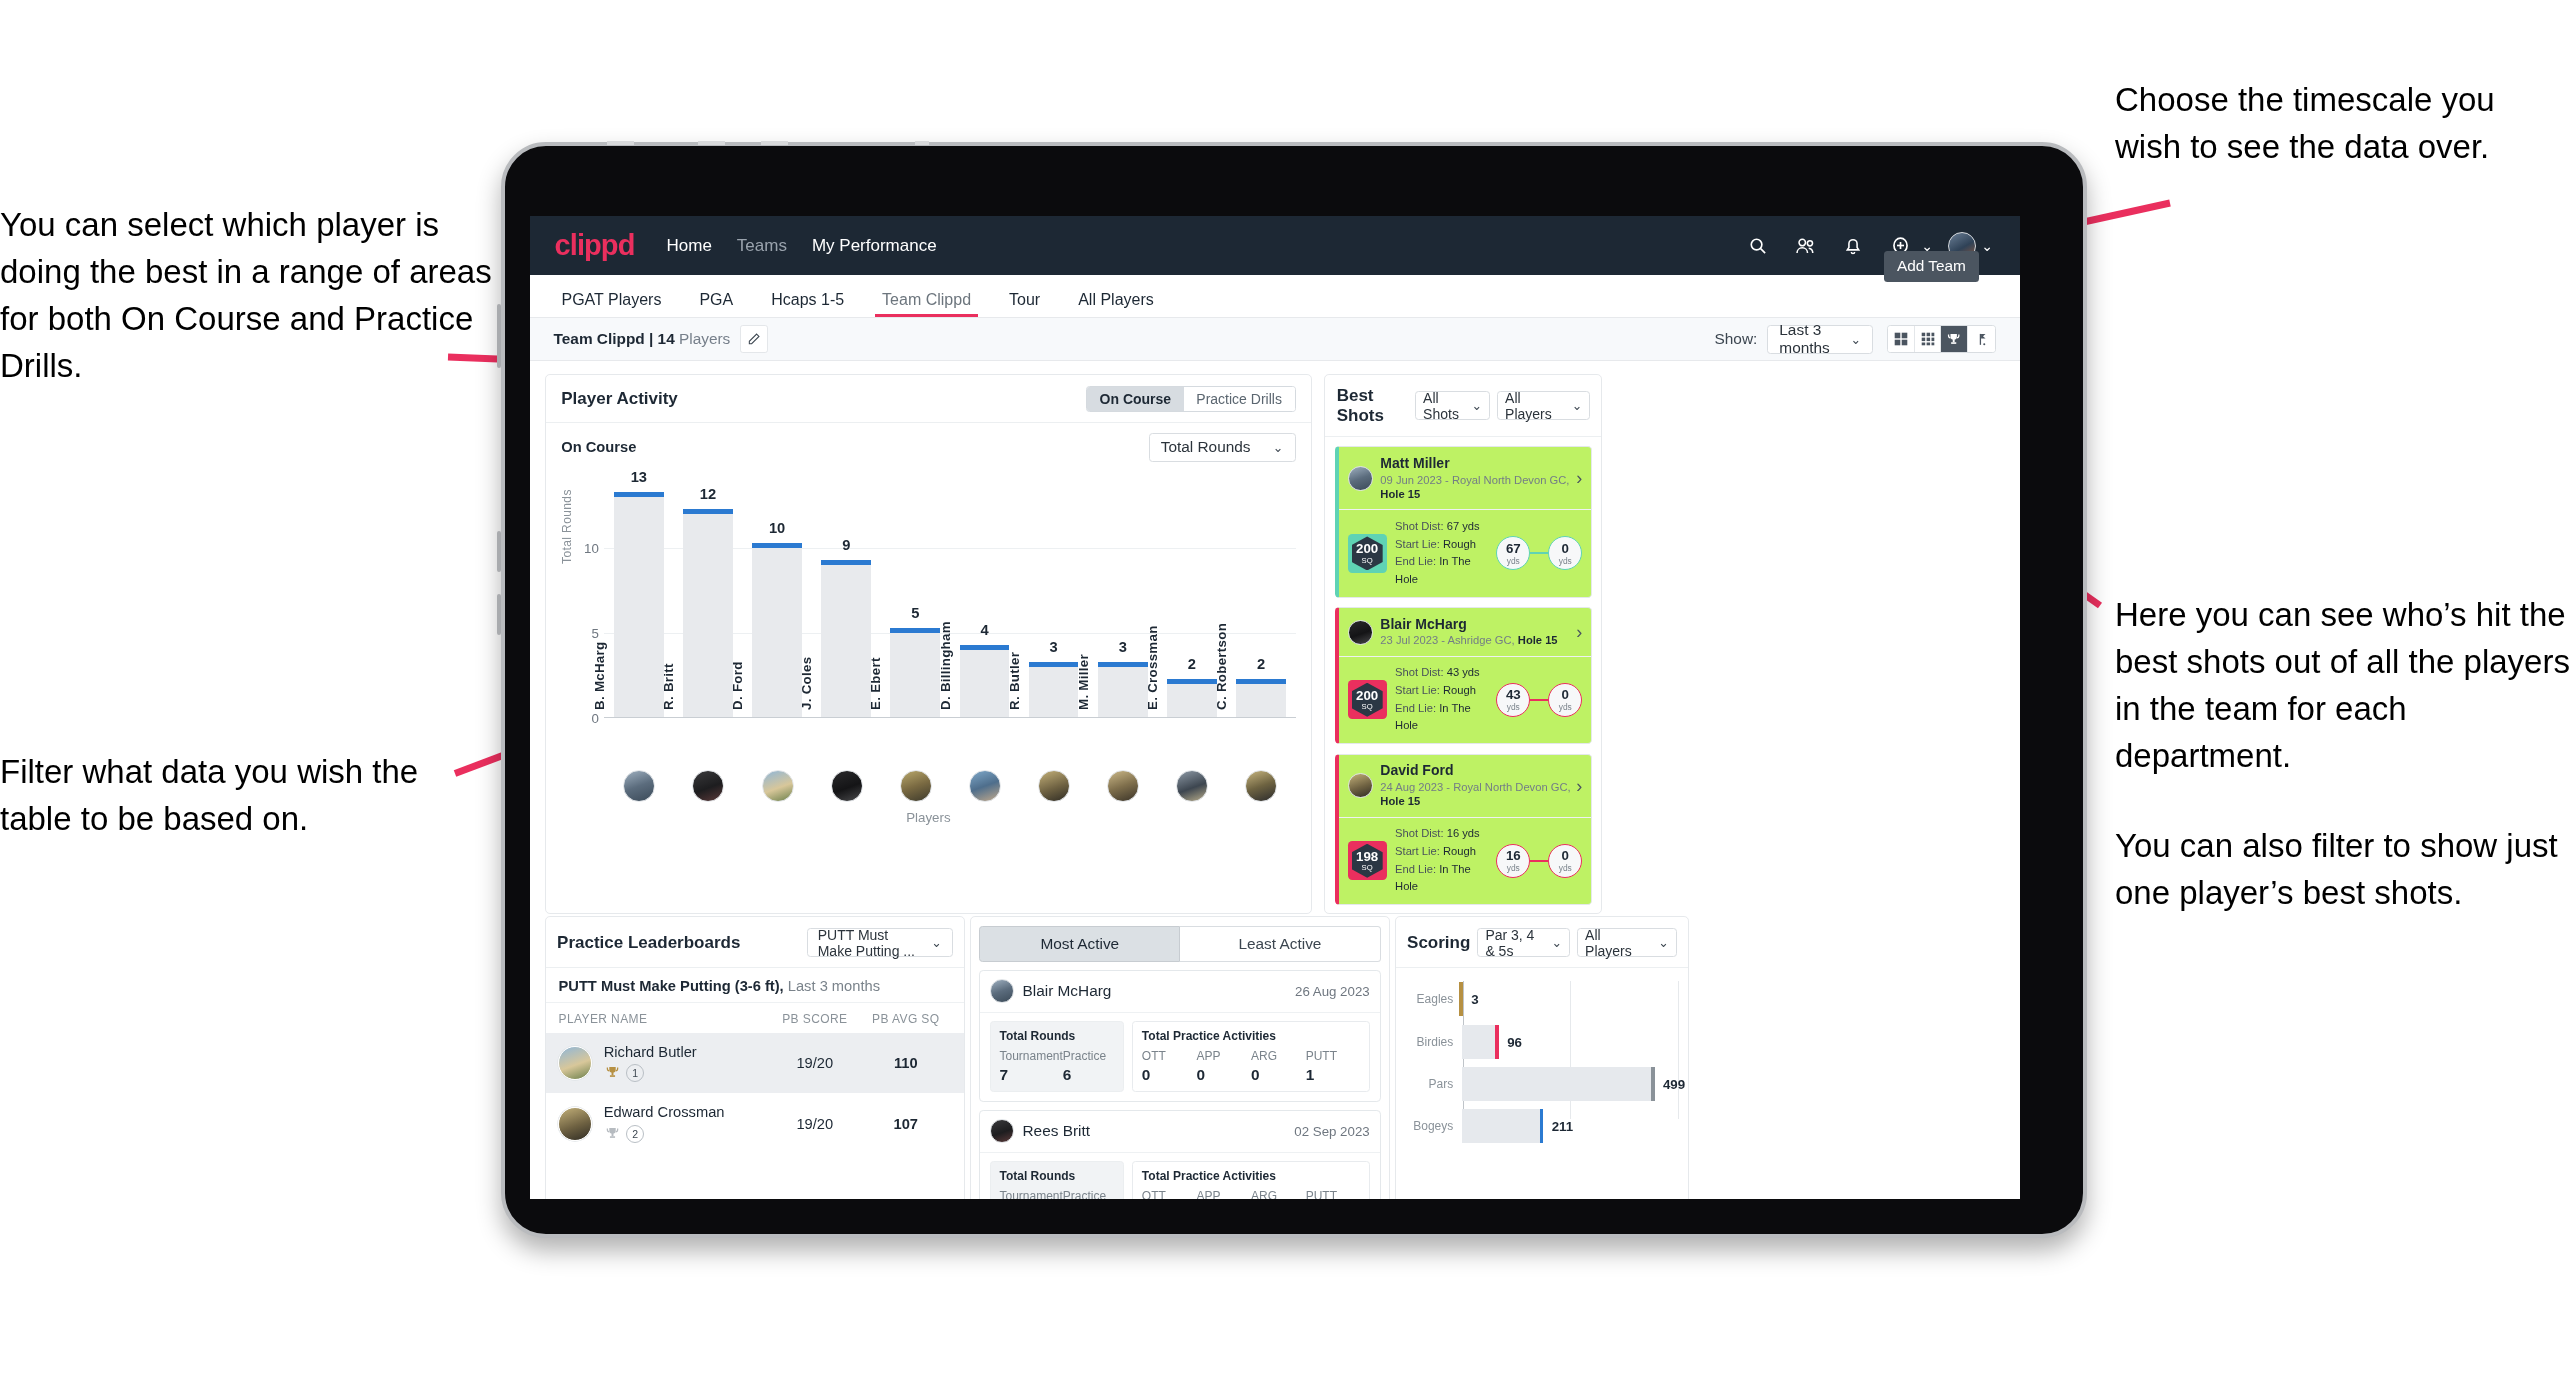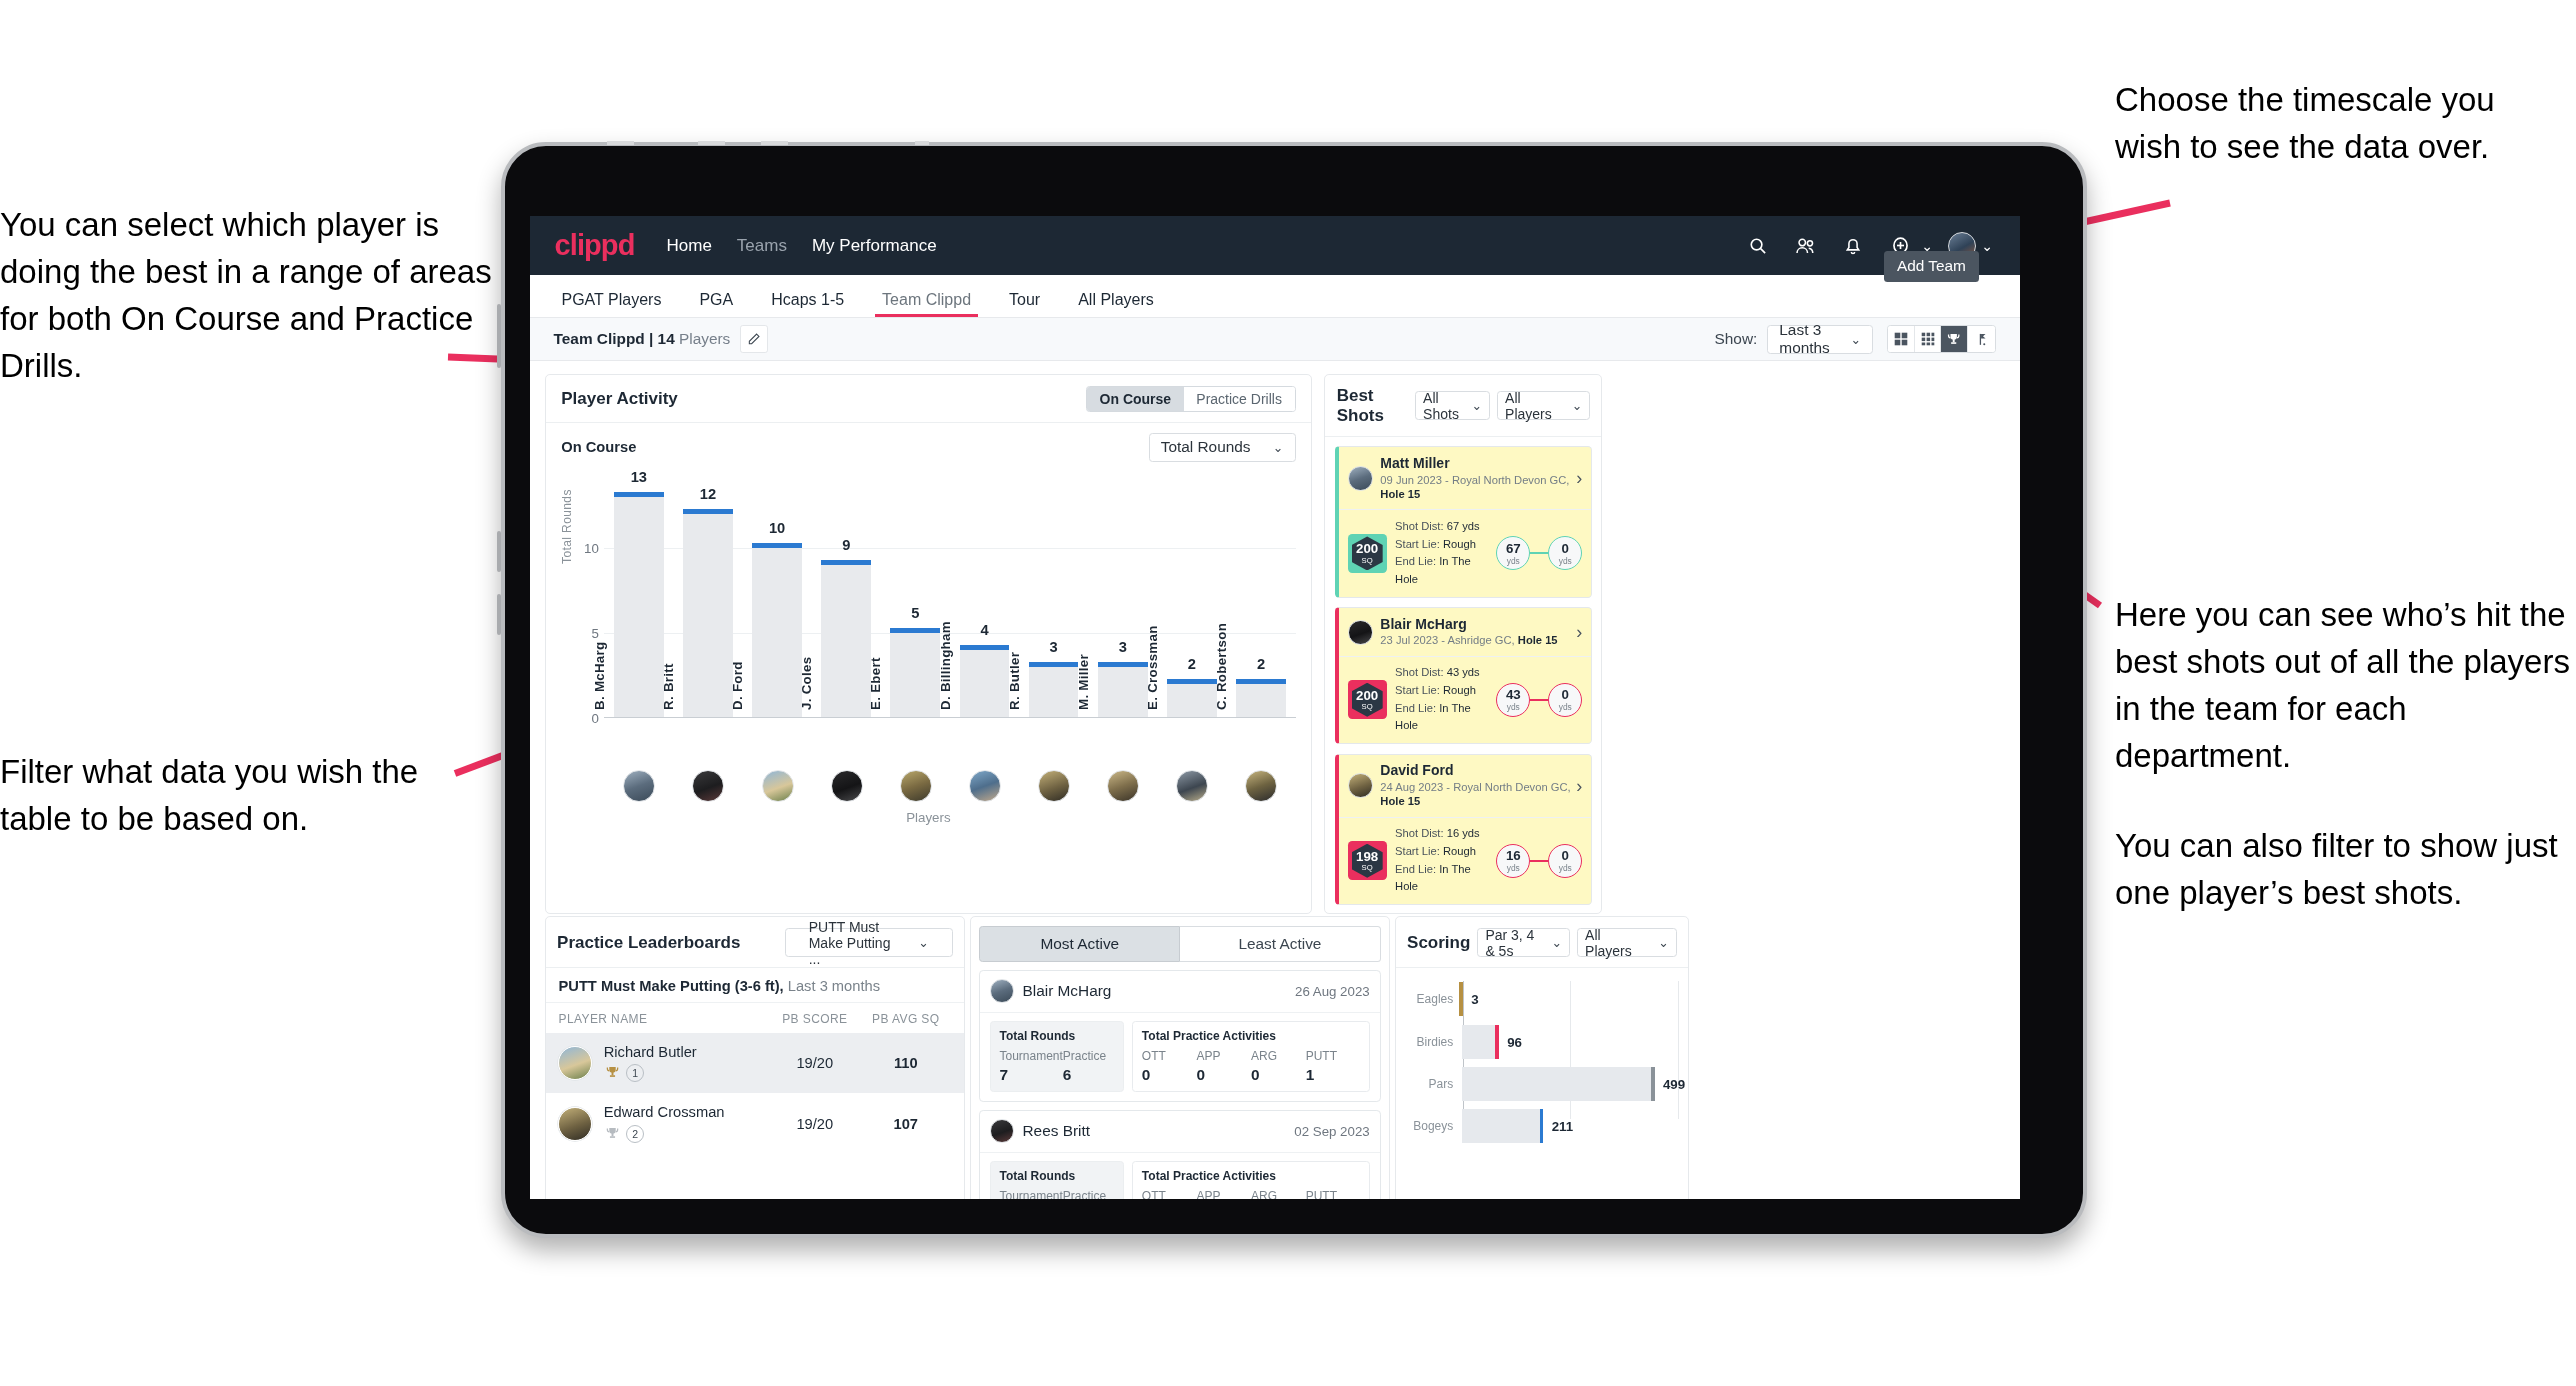--- a/index.html
+++ b/index.html
@@ -177,21 +177,21 @@
     width:32px;height:32px;border-radius:50%; border:1.4px solid #e3e6e9;
   }
   .xlabel { text-align:center; font-size:13.3px; color:#8a9299; margin-top:8.4px; padding-bottom:9.8px; }
 
   
   #best-shots { width: 278px; }
   #best-shots .cardhead { padding:11.2px 11.2px 9.8px 11.2px; gap:7px; }
   #bs-shots-select { width:85px; padding:0 7px; font-size:14px; }
   #bs-players-select { width:112px; padding:0 7px; font-size:14px; }
   .bs-list { padding: 9.8px 9.8px 8.4px 9.8px; display:flex; flex-direction:column; gap:9.8px; }
-  .bs-card { border:0.7px solid #e4e8eb; border-radius:4.2px; border-left-width:4.2px; overflow:hidden; background:#fef9c3; }
+  .bs-card { border:0.7px solid #e4e8eb; border-radius:4.2px; border-left-width:4.2px; overflow:hidden; background:#bef264; }
   .bs-top { display:flex; align-items:center; padding:7.7px 8.4px; border-bottom:0.7px solid #eef1f3; }
   .bs-av { width:25px;height:25px;border-radius:50%; margin-right:7.7px; border:0.7px solid #dfe3e6; flex:0 0 auto; }
   .bs-name { font-size:14px; font-weight:700; color:#1d2834; line-height:1.25; }
   .bs-meta { font-size:11.2px; color:#737d86; line-height:1.3; }
   .bs-meta b { color:#1d2834; font-weight:700; }
   .bs-chev { margin-left:auto; color:#4b5560; font-size:18px; line-height:1; }
   .bs-body { display:flex; align-items:center; padding:7.7px 8.4px; }
   .bs-badge {
     width:39px;height:39px;border-radius:4.2px; display:flex;align-items:center;justify-content:center;
     flex:0 0 auto;
@@ -207,21 +207,21 @@
     width:34px;height:34px;border-radius:50%; display:flex;flex-direction:column;
     align-items:center;justify-content:center; background:#f7f8f9; border:1.4px solid;
   }
   .distcircle .n { font-size:13.3px; font-weight:700; color:#1d2834; line-height:1; }
   .distcircle .u { font-size:8.4px; color:#7a838b; line-height:1; margin-top:1.4px; }
   .distline { width:18px; height:2.1px; }
 
   
   #practice-lb { width: 420px; }
   #practice-lb .cardhead { padding:11.2px 11.2px 9.8px 11.2px; }
-  #pl-select { width:168px; padding:0 23px; font-size:14px; }
+  #pl-select { width:146px; padding:0 10px; font-size:14px; }
   .pl-sub { padding: 9.8px 12.6px 8.4px 12.6px; font-size:14.7px; color:#7a838b; border-bottom:0.7px solid #eef1f3; }
   .pl-sub b { color:#1d2834; font-weight:700; }
   .pl-hdr { display:flex; padding: 8.4px 12.6px 7px 12.6px; font-size:12px; color:#8a9299; letter-spacing:0.4px; }
   .pl-hdr .c1 { flex:1; }
   .pl-hdr .c2 { width:91px; text-align:center; }
   .pl-hdr .c3 { width:91px; text-align:center; }
   .pl-row { display:flex; align-items:center; padding: 11.2px 12.6px; }
   .pl-row.hl { background:#eceef1; }
   .pl-av { width:34px;height:34px;border-radius:50%;border:1.4px solid #fff; box-shadow:0 0 0 0.7px #dfe3e6; margin-right:11.2px; flex:0 0 auto; }
   .pl-namewrap { flex:1; }

